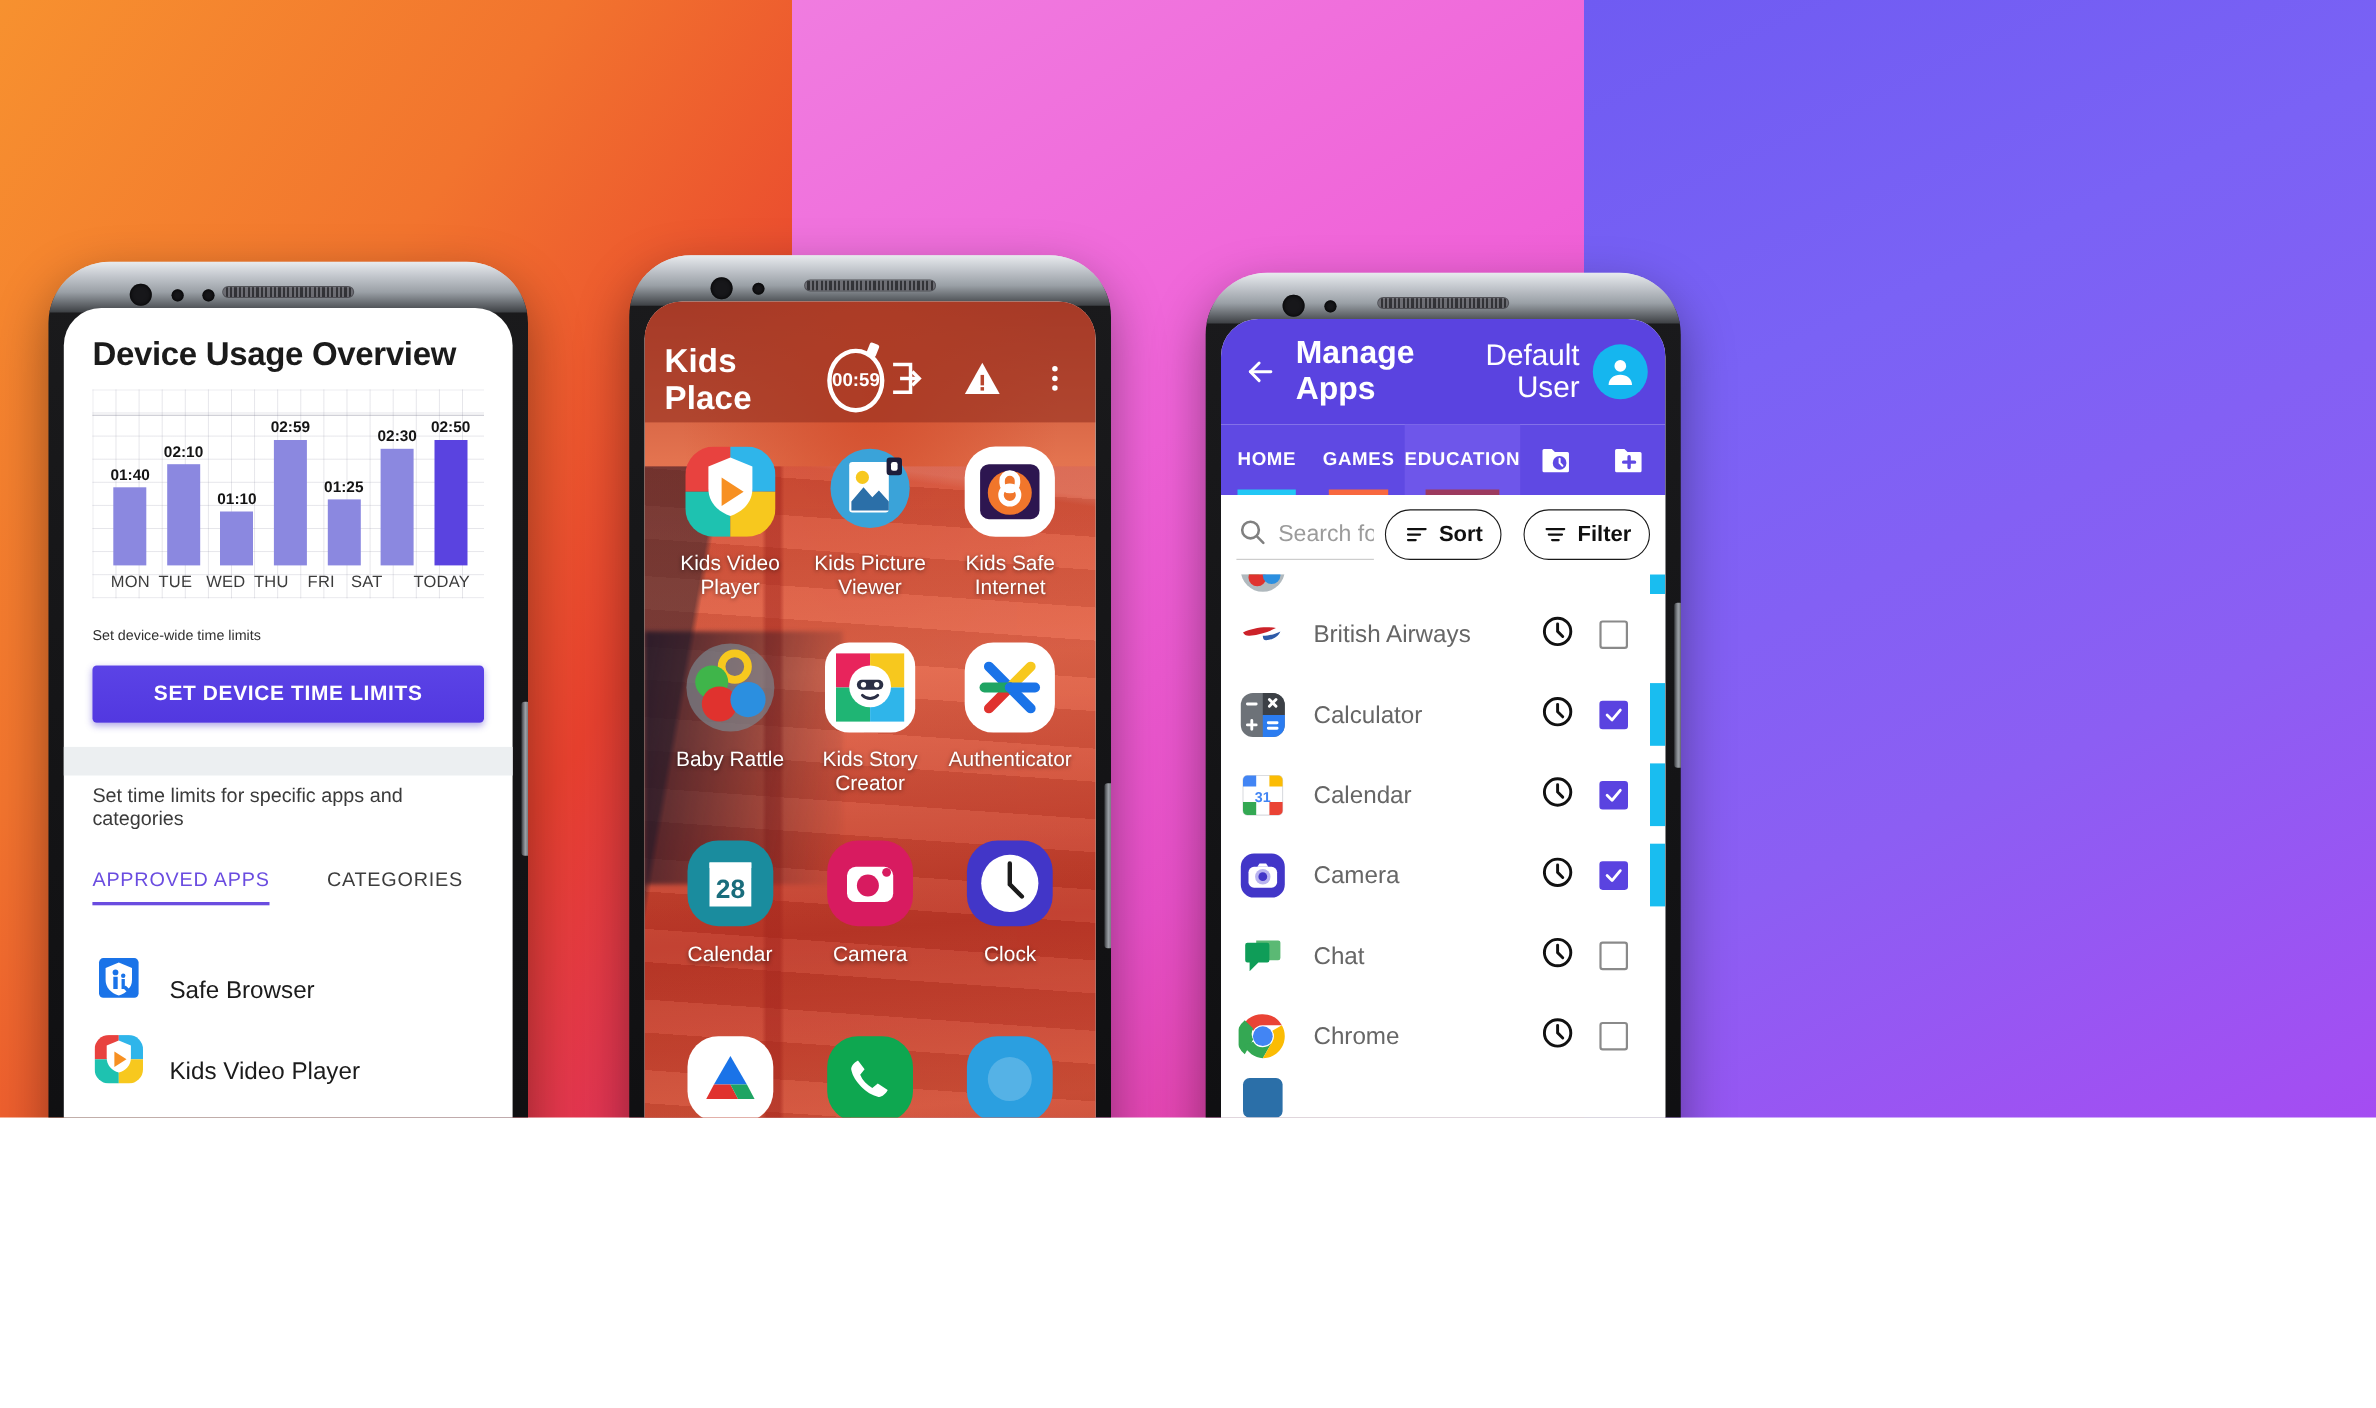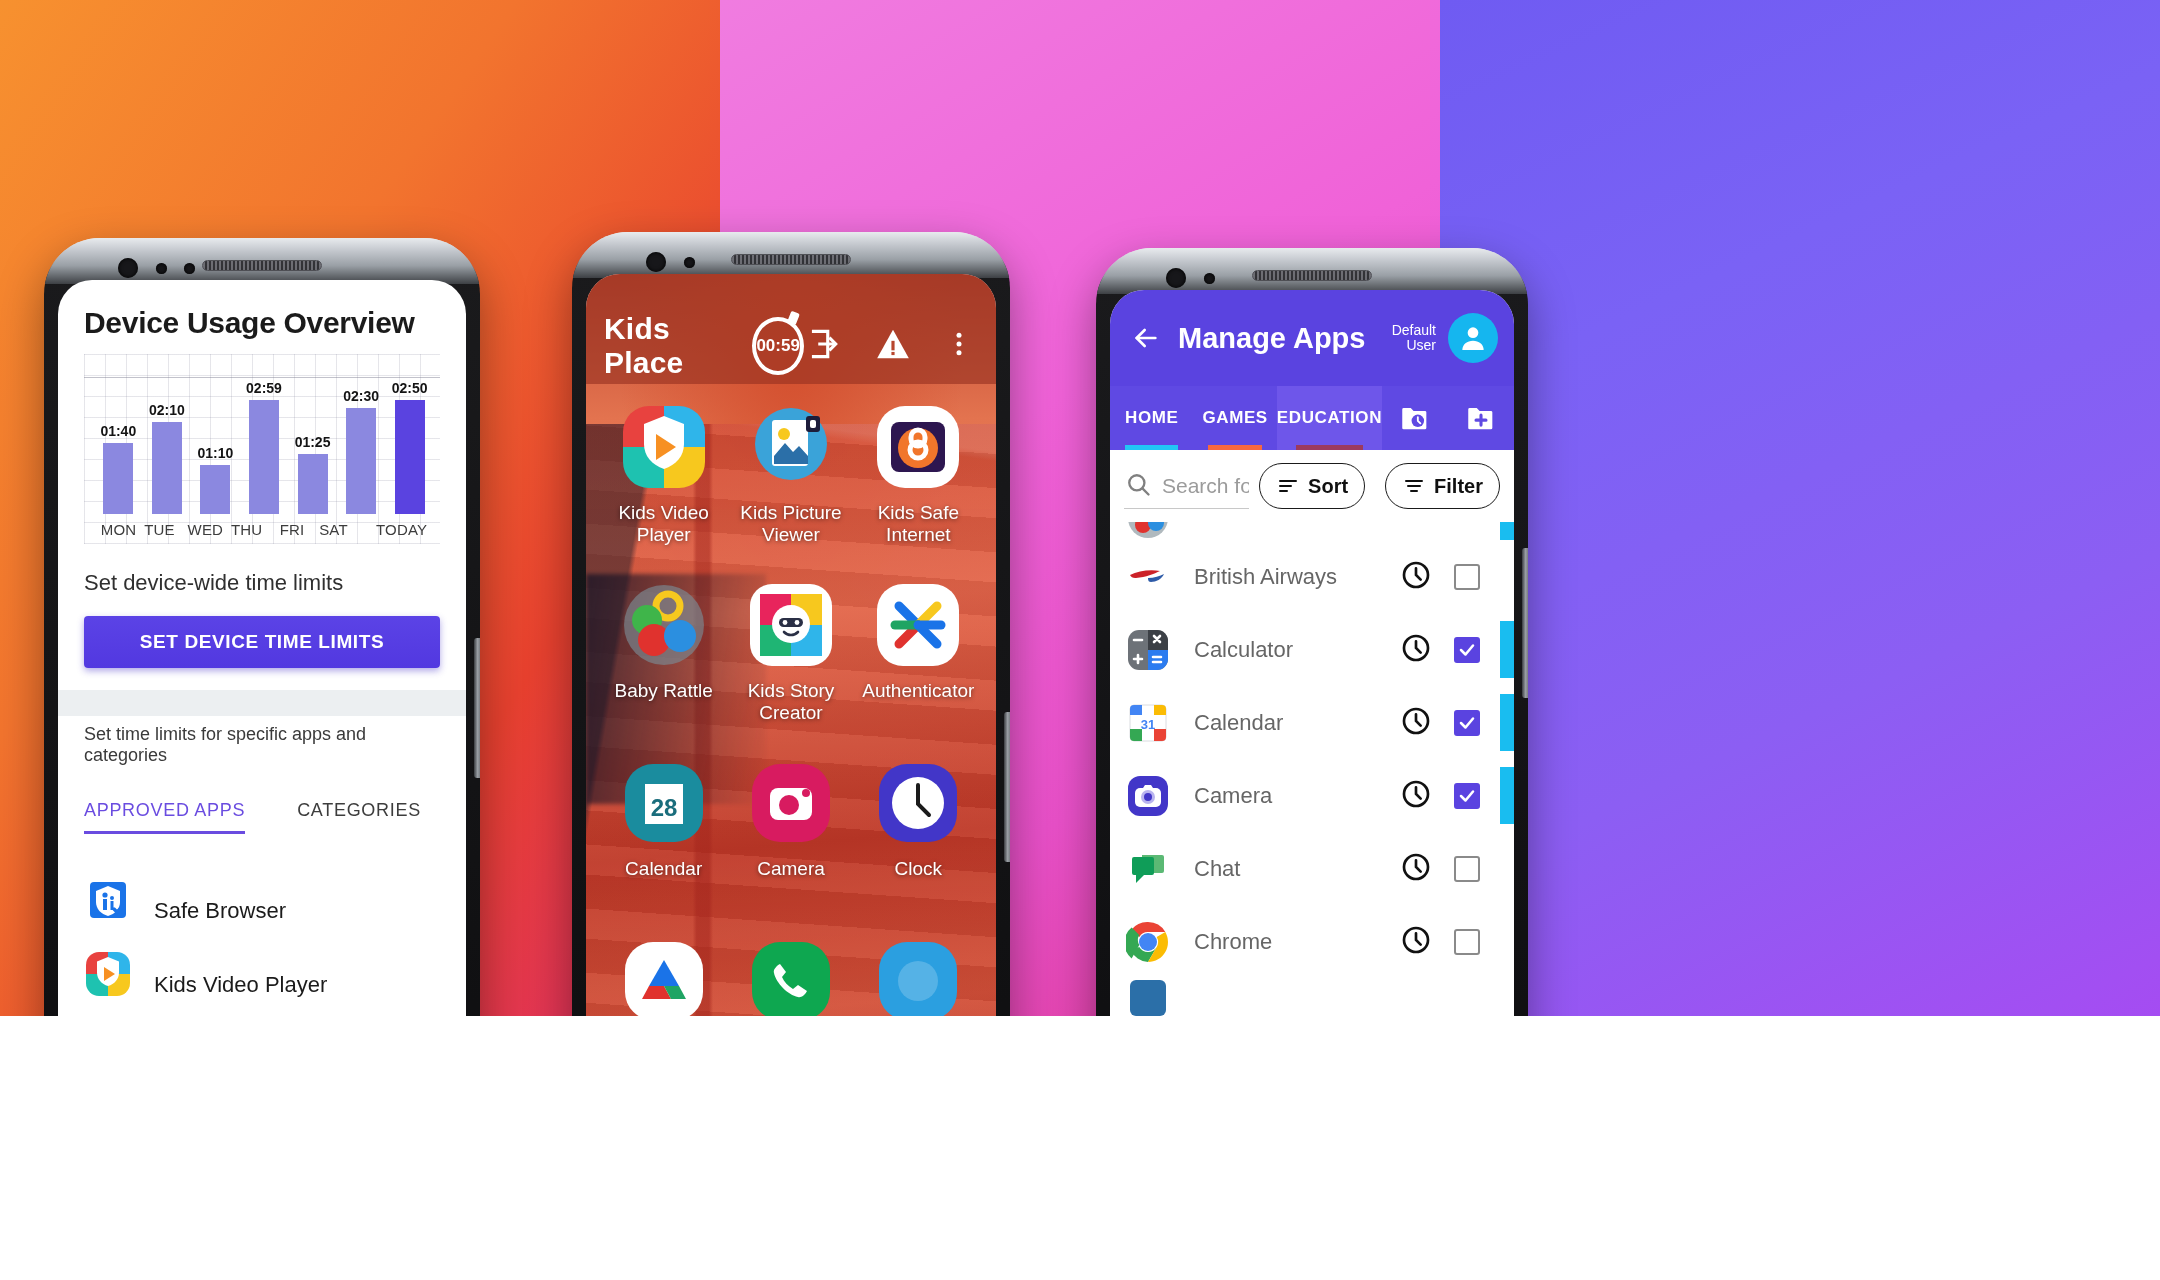--- a/index.html
+++ b/index.html
@@ -50,21 +50,21 @@
   .grid-strong { position:absolute; left:0; right:0; top:23px; border-top:1px solid rgba(120,120,140,.45); }
   .bars { position:absolute; left:10px; right:6px; bottom:30px; top:26px;
           display:flex; align-items:flex-end; justify-content:space-around; }
   .barcol { display:flex; flex-direction:column; align-items:center; justify-content:flex-end; height:100%; position:relative; }
   .barval { font-size:14px; font-weight:700; color:#141414; margin-bottom:4px; white-space:nowrap; }
   .bar { width:30px; background:#8b88e0; }
   .bar.today { background:#5a43e0; }
   .xlabels { position:absolute; left:10px; right:6px; bottom:6px; display:flex; justify-content:space-around; }
   .xlab { font-size:15px; color:#3c3c3c; width:30px; text-align:right; letter-spacing:.2px; }
   .xlab.wide { width:66px; }
-  .sub-label { font-size:22px; color:#303030; margin-top:26px; }
+  .sub-label { font-size:13px; color:#303030; margin-top:26px; }
   .btn-primary { margin-top:20px; width:100%; height:52px; border:0; border-radius:4px;
      background:linear-gradient(180deg,#5b43e6,#5238e0); color:#fff; font-size:19px; font-weight:700;
      letter-spacing:.6px; box-shadow:0 3px 7px rgba(70,50,200,.42); cursor:pointer;
      font-family:"Liberation Sans",sans-serif; }
   .divider-band { height:26px; background:#eceff1; margin:22px -26px 0; }
   .p1-h2 { font-size:28px; font-weight:700; color:#1b1b1b; margin-top:22px; }
   .p1-h2sub { font-size:18px; color:#3a3a3a; margin-top:8px; }
   .tabs2 { display:flex; gap:52px; margin-top:34px; }
   .tab2 { font-size:18px; letter-spacing:.7px; font-weight:400; color:#3d3d3d; padding-bottom:10px; cursor:pointer; }
   .tab2.on { color:#6a4ce0; border-bottom:3px solid #6a4ce0; }
@@ -105,21 +105,21 @@
   .klabel { margin-top:12px; color:#fff; font-size:19px; text-align:center; line-height:1.15;
      text-shadow:0 1px 4px rgba(0,0,0,.55); max-width:120px; }
 
   
   .p3-screen { background:#fff; }
   .ma-app { position:absolute; left:0; right:0; top:0; height:96px; background:#5a43e0; z-index:3;
             display:flex; align-items:center; padding:0 16px; }
   .ma-back { width:40px; height:40px; flex:0 0 40px; display:flex; align-items:center; justify-content:center; }
   .ma-title { color:#fff; font-size:29px; font-weight:700; margin-left:12px; }
   .ma-user { margin-left:auto; display:flex; align-items:center; gap:12px; }
-  .ma-uname { color:#fff; font-size:14px; line-height:1.08; text-align:right; }
+  .ma-uname { color:#fff; font-size:27px; line-height:1.08; text-align:right; }
   .ma-avatar { width:50px; height:50px; border-radius:50%; background:#15b6ef; display:flex; align-items:center; justify-content:center; flex:0 0 50px; }
   .ma-tabs { position:absolute; left:0; right:0; top:96px; height:64px; background:#5f49e3; z-index:3; display:flex; align-items:stretch; }
   .ma-tab { flex:1; display:flex; align-items:center; justify-content:center; position:relative; cursor:pointer; }
   .ma-tab span { color:#fff; font-size:17px; font-weight:600; letter-spacing:.6px; }
   .ma-tab.sel { background:#6e56ea; }
   .ma-tab.sel span { font-weight:700; }
   .ma-ind { position:absolute; bottom:0; left:18%; right:18%; height:5px; }
   .ma-ic { width:66px; display:flex; align-items:center; justify-content:center; }
   .ma-search { position:absolute; left:0; right:0; top:160px; height:72px; background:#fff; z-index:3;
      display:flex; align-items:center; padding:0 14px; gap:10px; }

